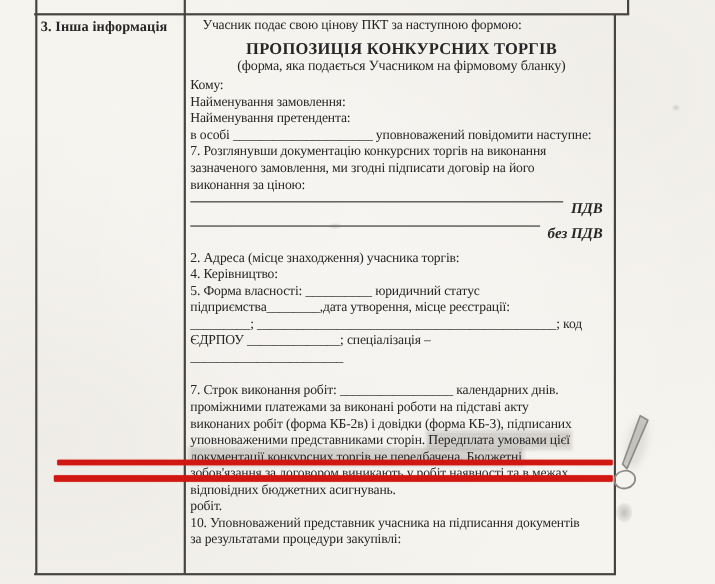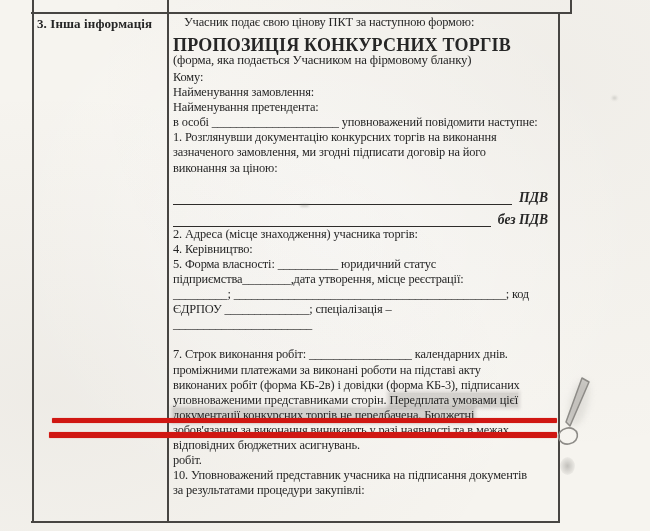--- a/index.html
+++ b/index.html
@@ -31,27 +31,27 @@
     font-weight:bold;font-size:13px;letter-spacing:.1px;
   }
 
   .content{
     position:absolute;left:173px;top:15px;width:384px;
     font-size:12.4px;letter-spacing:-0.15px;
   }
   .intro{height:15px;line-height:15px;padding-left:11px;white-space:nowrap;}
   .doc-title{
     margin-top:7px;height:16px;line-height:16px;
-    text-align:left;font-weight:bold;font-size:18px;letter-spacing:.2px;
+    text-align:center;font-weight:bold;font-size:15px;letter-spacing:.2px;
     white-space:nowrap;
   }
-  .doc-subtitle{height:15px;line-height:15px;text-align:left;font-size:12.8px;white-space:nowrap;}
+  .doc-subtitle{height:15px;line-height:15px;text-align:center;font-size:12.8px;white-space:nowrap;}
   .lines{margin-top:2px;}
   .line{height:15.1px;line-height:15.1px;white-space:nowrap;}
-  .line.price{display:flex;align-items:flex-end;height:22px;}
+  .line.price{display:flex;align-items:flex-start;height:22px;}
   .line.price .fill{flex:1;border-bottom:1.5px solid #2e2c2a;}
   .line.price .plab{
     font-weight:bold;font-style:italic;font-size:13.6px;
     padding:0 9px 0 7px;line-height:14px;letter-spacing:0;
   }
   .line.price.first{margin-top:7px;}
   .hl{
     background:rgba(104,102,98,0.24);
     box-shadow:0 0 3px 2px rgba(104,102,98,0.20);
   }
@@ -89,21 +89,21 @@
 
   <div class="content">
     <div class="intro">Учасник подає свою цінову ПКТ за наступною формою:</div>
     <div class="doc-title">ПРОПОЗИЦІЯ КОНКУРСНИХ ТОРГІВ</div>
     <div class="doc-subtitle">(форма, яка подається Учасником на фірмовому бланку)</div>
     <div class="lines">
         <div class="line">Кому:</div>
         <div class="line">Найменування замовлення:</div>
         <div class="line">Найменування претендента:</div>
         <div class="line">в особі _____________________ уповноважений повідомити наступне:</div>
-        <div class="line">1. Розглянувши документацію конкурсних торгів на виконання</div>
+        <div class="line">7. Розглянувши документацію конкурсних торгів на виконання</div>
         <div class="line">зазначеного замовлення, ми згодні підписати договір на його</div>
         <div class="line">виконання за ціною:</div>
         <div class="line price first">
           <span class="fill"></span>
           <span class="plab">ПДВ</span>
         </div>
         <div class="line price">
           <span class="fill"></span>
           <span class="plab">без ПДВ</span>
         </div>
@@ -113,21 +113,21 @@
         <div class="line">підприємства________,дата утворення, місце реєстрації:</div>
         <div class="line">_________; _____________________________________________; код</div>
         <div class="line">ЄДРПОУ ______________; спеціалізація –</div>
         <div class="line">_______________________</div>
         <div class="line">&nbsp;</div>
         <div class="line">7. Строк виконання робіт: _________________ календарних днів.</div>
         <div class="line">проміжними платежами за виконані роботи на підставі акту</div>
         <div class="line">виконаних робіт (форма КБ-2в) і довідки (форма КБ-3), підписаних</div>
         <div class="line"><span>уповноваженими представниками сторін. </span><span class="hl">Передплата умовами цієї</span></div>
         <div class="line"><span class="hl">документації конкурсних торгів не передбачена. Бюджетні</span></div>
-        <div class="line">зобов'язання за виконання виникають у разі наявності та в межах</div>
+        <div class="line">зобов'язання за договором виникають у робіт наявності та в межах</div>
         <div class="line">відповідних бюджетних асигнувань.</div>
         <div class="line">робіт.</div>
         <div class="line">10. Уповноважений представник учасника на підписання документів</div>
         <div class="line">за результатами процедури закупівлі:</div>
       </div>
   </div>
 
   <div class="red-line" id="red-1" style="background: rgb(208, 23, 18);"></div>
   <div class="red-line" id="red-2" style="background: rgb(208, 23, 18);"></div>
 

